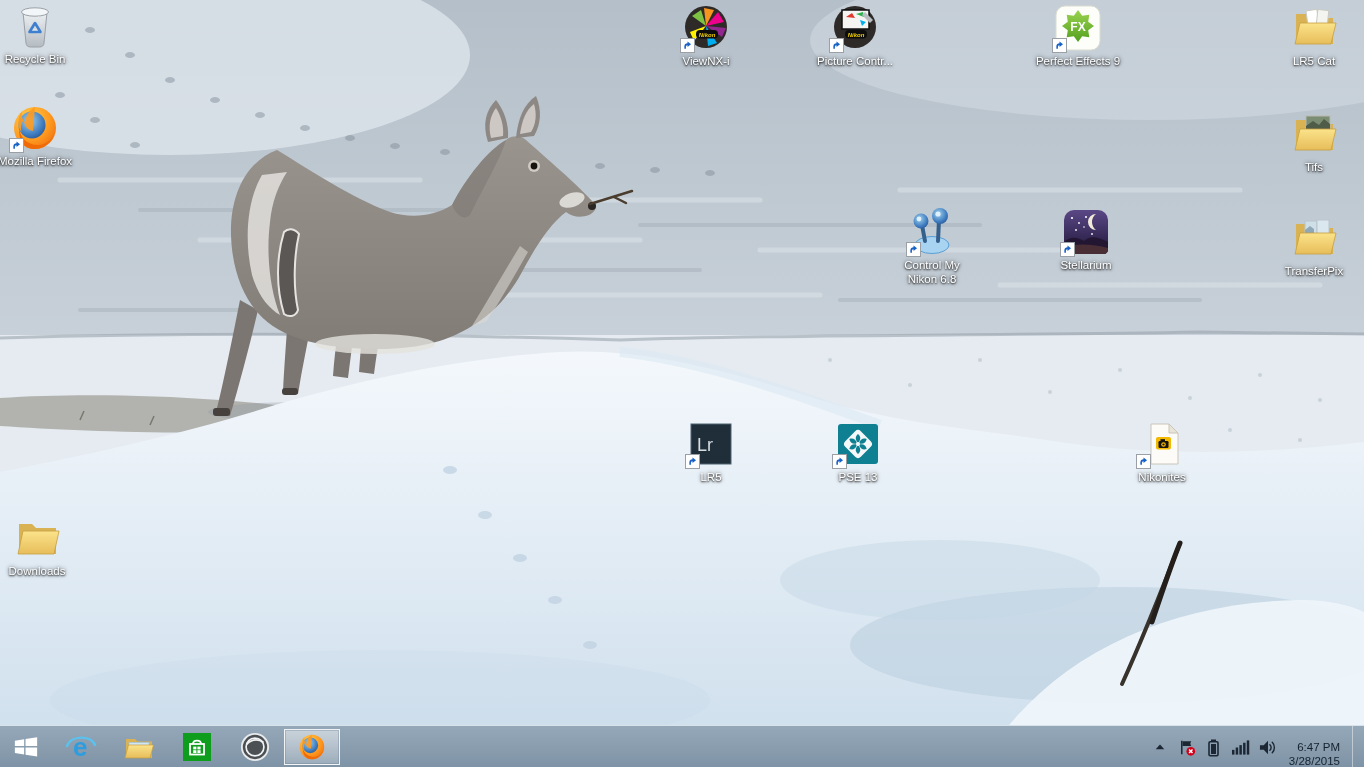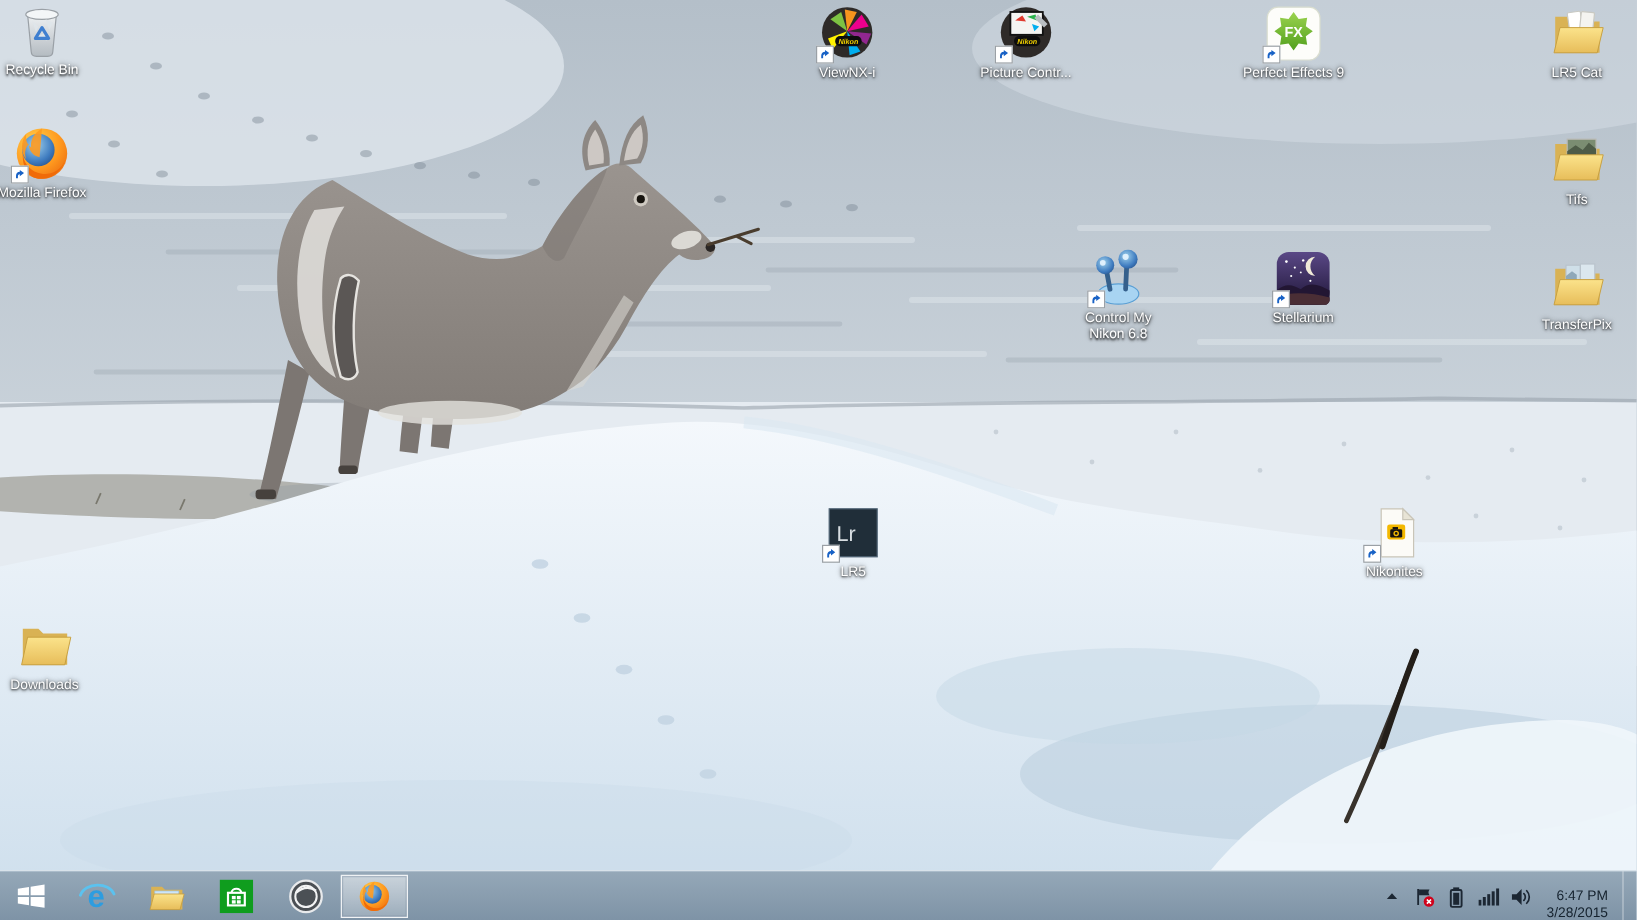--- a/index.html
+++ b/index.html
@@ -331,20 +331,43 @@
       </svg>
       <span class="sc">
           <svg width="11" height="11" viewBox="0 0 14 14">
             <path d="M3,11 L3,8 C3,5.4 4.8,4.1 7,4 L7,2 L11.5,5.4 L7,8.8 L7,6.6 C5.4,6.7 5,7.6 5,9 L5,11 Z" fill="#1862c6"></path>
           </svg>
         </span>
     </div>
     <div class="lbl">LR5</div>
   </div>
 
+  <div class="dicon" style="left:810px;top:420px">
+    <div class="art">
+      <svg width="48" height="48" viewBox="0 0 48 48">
+        <rect x="4" y="4" width="40" height="40" rx="3" fill="#0f7f92"></rect>
+        <rect x="13" y="13" width="22" height="22" rx="4" transform="rotate(45 24 24)" fill="#f4f8f9"></rect>
+        <g fill="#0f7f92">
+          <path d="M24,23 C21,19.5 21,16.5 24,14 C27,16.5 27,19.5 24,23 Z"></path>
+          <path d="M24,23 C21,19.5 21,16.5 24,14 C27,16.5 27,19.5 24,23 Z" transform="rotate(60 24 24)"></path>
+          <path d="M24,23 C21,19.5 21,16.5 24,14 C27,16.5 27,19.5 24,23 Z" transform="rotate(120 24 24)"></path>
+          <path d="M24,23 C21,19.5 21,16.5 24,14 C27,16.5 27,19.5 24,23 Z" transform="rotate(180 24 24)"></path>
+          <path d="M24,23 C21,19.5 21,16.5 24,14 C27,16.5 27,19.5 24,23 Z" transform="rotate(240 24 24)"></path>
+          <path d="M24,23 C21,19.5 21,16.5 24,14 C27,16.5 27,19.5 24,23 Z" transform="rotate(300 24 24)"></path>
+        </g>
+        <circle cx="24" cy="24" r="2" fill="#f4f8f9"></circle>
+      </svg>
+      <span class="sc">
+          <svg width="11" height="11" viewBox="0 0 14 14">
+            <path d="M3,11 L3,8 C3,5.4 4.8,4.1 7,4 L7,2 L11.5,5.4 L7,8.8 L7,6.6 C5.4,6.7 5,7.6 5,9 L5,11 Z" fill="#1862c6"></path>
+          </svg>
+        </span>
+    </div>
+    <div class="lbl">PSE 13</div>
+  </div>
 
   <div class="dicon" style="left:1114px;top:420px">
     <div class="art">
       <svg width="48" height="48" viewBox="0 0 48 48">
         <path d="M13,4 H31 L40,13 V44 H13 Z" fill="#fcfbf7" stroke="#c9c5b8"></path>
         <path d="M31,4 V13 H40 Z" fill="#e8e4d6" stroke="#c9c5b8"></path>
         <rect x="18" y="17" width="15" height="12.5" rx="2" fill="#f3b800"></rect>
         <rect x="22.5" y="19.2" width="4.5" height="2" fill="#161310"></rect>
         <rect x="20.5" y="21" width="10" height="7" rx="1.2" fill="#161310"></rect>
         <circle cx="25.5" cy="24.5" r="2.3" fill="#f3b800"></circle>

